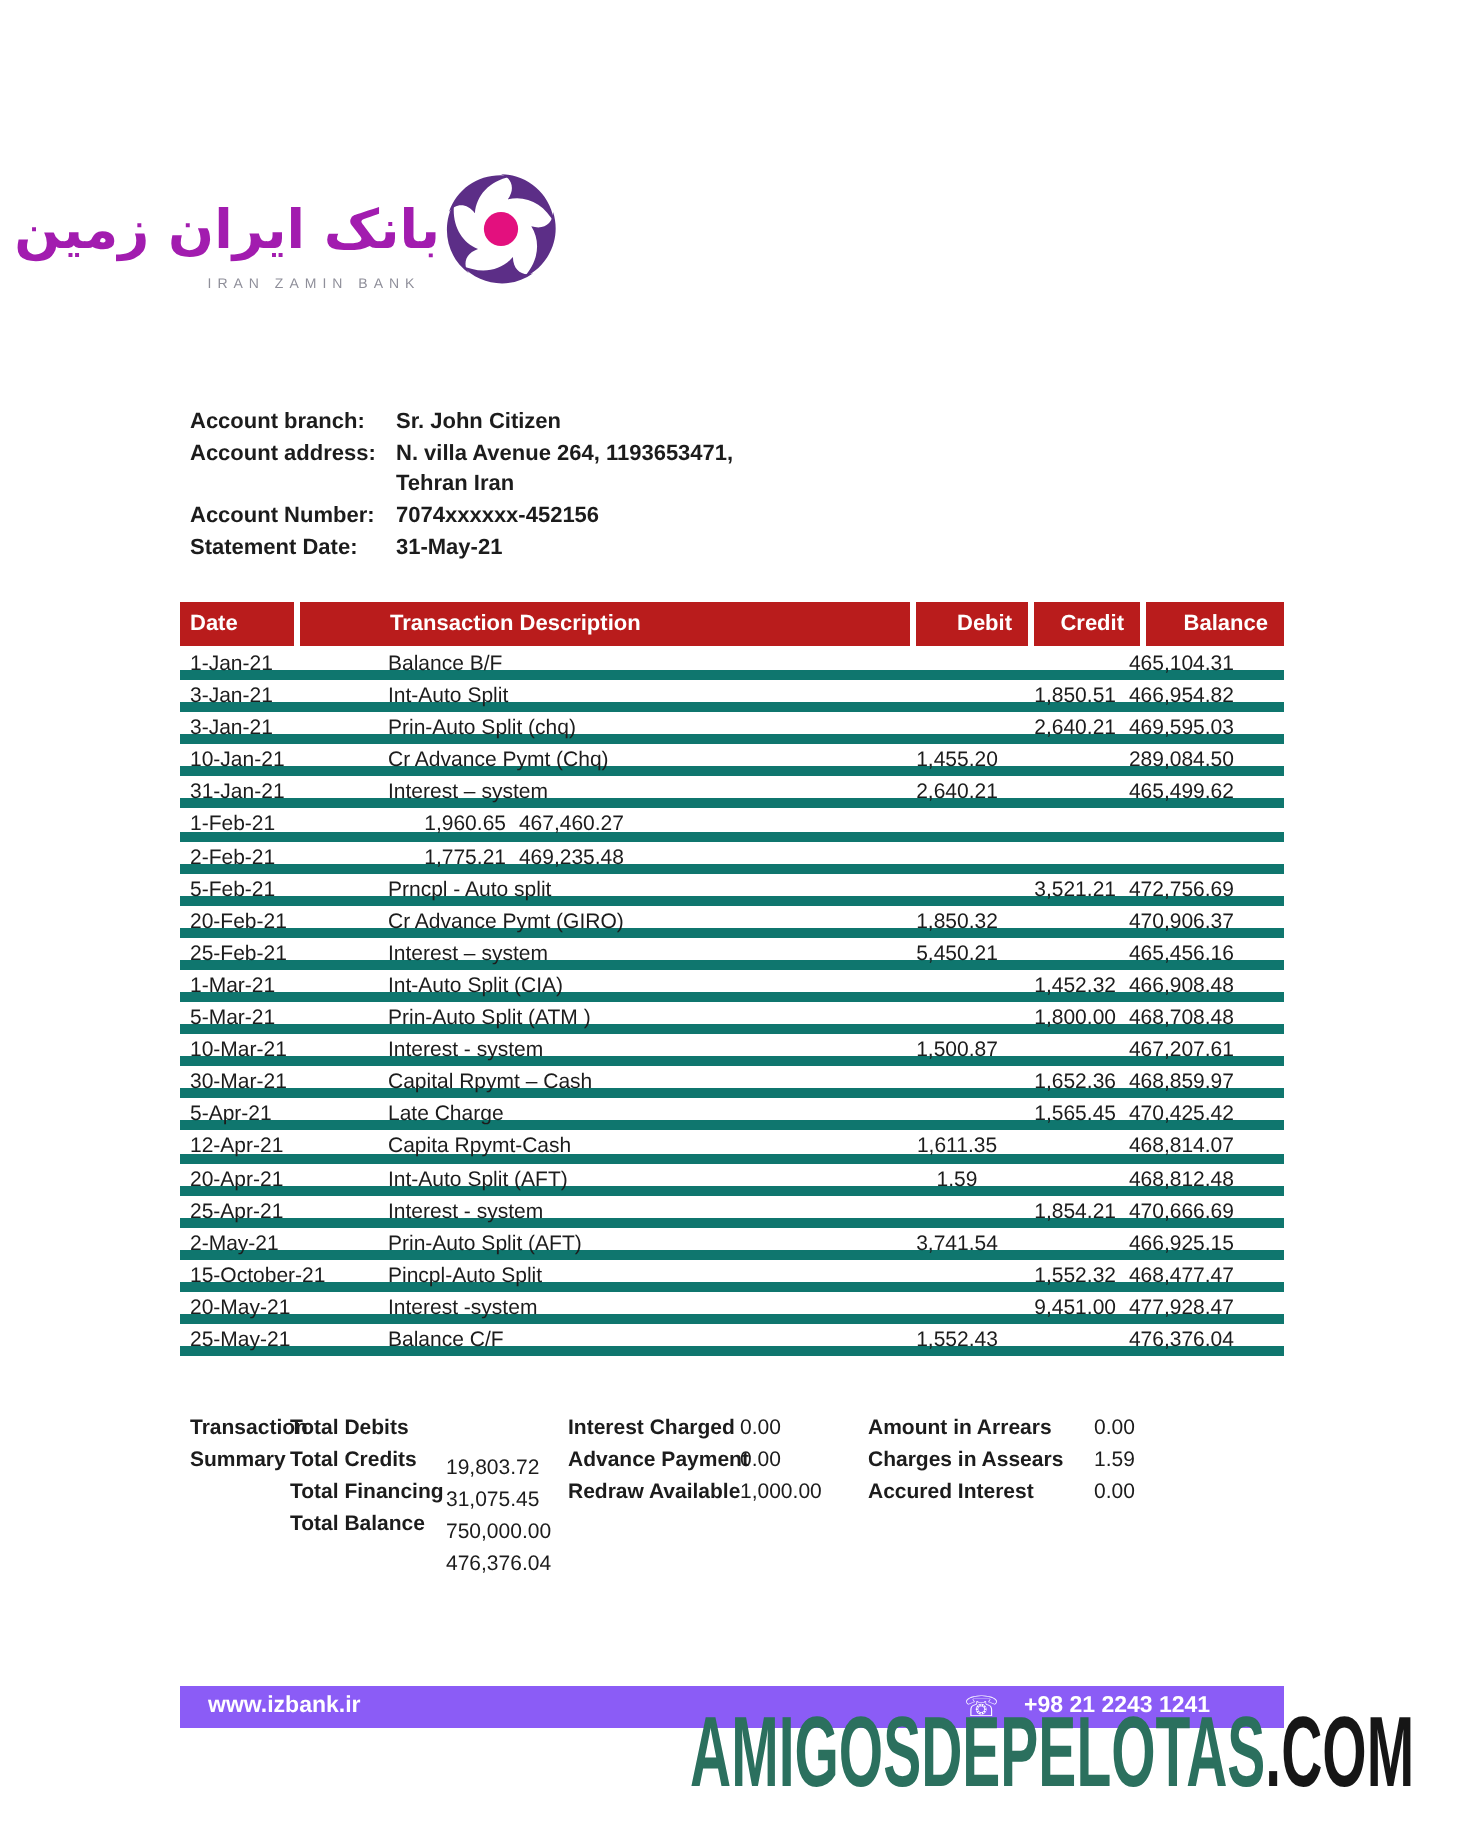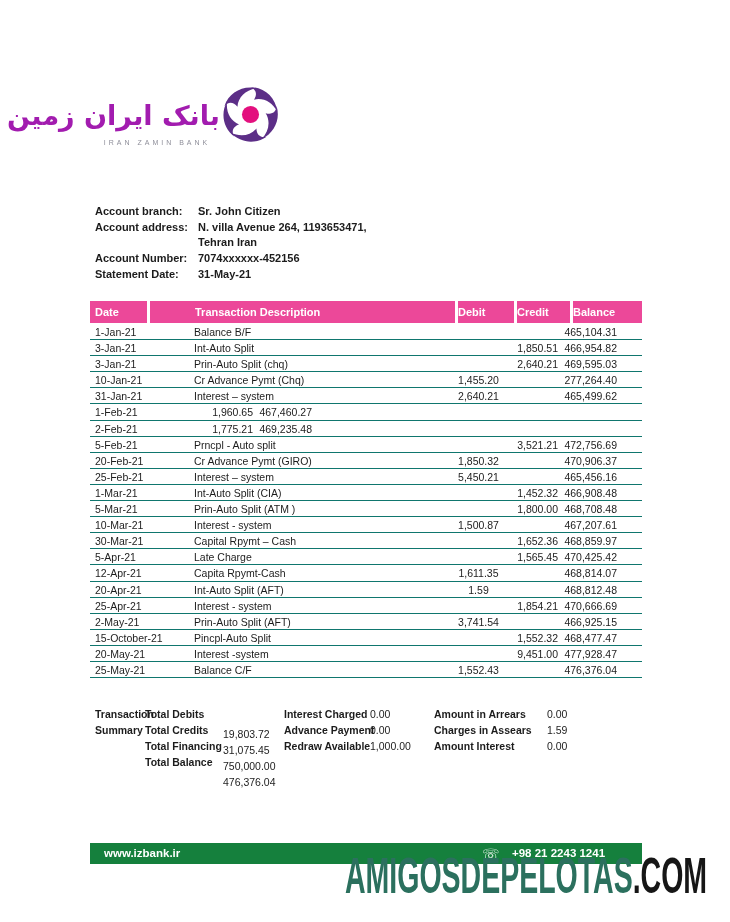--- a/index.html
+++ b/index.html
@@ -23,54 +23,54 @@
   }
   
   .account { position:absolute; left:90px; top:204px; width:420px; font-size:11px; font-weight:bold; }
   .acc-row { position:relative; height:15.7px; line-height:15.7px; white-space:nowrap; }
   .acc-label { position:absolute; left:5px; }
   .acc-value { position:absolute; left:108px; }
   
   .ttable { position:absolute; left:90px; top:301px; width:552px; }
   .thead { display:flex; height:22px; }
   .hcell {
-    background:#ec4899; color:#fff; font-size:11px; font-weight:bold;
+    background:#b91c1c; color:#fff; font-size:11px; font-weight:bold;
     line-height:22px; white-space:nowrap;
   }
   .gap { width:3px; background:#fff; flex:0 0 3px; }
   .c-date    { width:57px;  flex:0 0 57px; }
   .c-desc    { width:305px; flex:0 0 305px; }
   .c-debit   { width:56px;  flex:0 0 56px; }
   .c-credit  { width:53px;  flex:0 0 53px; }
   .c-balance { width:69px;  flex:0 0 69px; }
   .hcell.c-date { padding-left:5px; }
   .hcell.c-desc { padding-left:45px; }
-  .hcell.c-debit, .hcell.c-credit, .hcell.c-balance { padding-right:8px; }
+  .hcell.c-debit, .hcell.c-credit, .hcell.c-balance { text-align:right; padding-right:8px; }
   .tbody { margin-top:1px; }
   .trow { display:flex; height:16.1px; line-height:16.1px; font-size:10.5px;
-          border-bottom:1px solid #0f766e; }
+          border-bottom:5px solid #0f766e; }
   .tcell { white-space:nowrap; overflow:visible; }
   .tcell.c-date { padding-left:5px; }
   .tcell.c-desc { padding-left:47px; }
   .tcell.c-debit  { text-align:center; padding-right:3px; }
   .tcell.c-credit { text-align:right; padding-right:3px; }
   .tcell.c-balance{ text-align:right; padding-right:13px; }
   
   .summary { position:absolute; left:90px; top:706px; width:560px; font-size:10.5px; }
   .sum-row { position:relative; height:16px; line-height:16px; white-space:nowrap; }
   .s-title { position:absolute; left:5px;  font-weight:bold; }
   .s-l1 { position:absolute; left:55px;  font-weight:bold; }
   .s-v1 { position:absolute; left:133px;margin-top:20px; }
   .s-l2 { position:absolute; left:194px; font-weight:bold; }
   .s-v2 { position:absolute; left:280px; }
   .s-l3 { position:absolute; left:344px; font-weight:bold; }
   .s-v3 { position:absolute; left:457px; }
   
   .footer-bar { position:absolute; left:90px; top:843px; width:552px; height:21px;
-                background:#15803d; z-index:1; }
+                background:#8b5cf6; z-index:1; }
   .site { position:absolute; left:14px; top:0; line-height:21px; color:#fff;
           font-size:11.5px; font-weight:bold; }
   .phone-ic { position:absolute; left:392px; top:1px; line-height:20px; color:#fff;
               font-size:14px; font-family:"DejaVu Sans", sans-serif; }
   .phone { position:absolute; left:422px; top:0; line-height:21px; color:#fff;
            font-size:11.5px; font-weight:bold; }
   
   .watermark {
     position:absolute; left:345px; top:851px; z-index:5;
     font-size:50px; font-weight:bold; line-height:50px; white-space:nowrap;
@@ -154,21 +154,21 @@
           <div class="tcell c-desc">Prin-Auto Split (chq)</div>
           <div class="tcell c-debit"></div>
           <div class="tcell c-credit">2,640.21</div>
           <div class="tcell c-balance">469,595.03</div>
         </div>
         <div class="trow">
           <div class="tcell c-date">10-Jan-21</div>
           <div class="tcell c-desc">Cr Advance Pymt (Chq)</div>
           <div class="tcell c-debit">1,455.20</div>
           <div class="tcell c-credit"></div>
-          <div class="tcell c-balance">277,264.40</div>
+          <div class="tcell c-balance">289,084.50</div>
         </div>
         <div class="trow">
           <div class="tcell c-date">31-Jan-21</div>
           <div class="tcell c-desc">Interest – system</div>
           <div class="tcell c-debit">2,640.21</div>
           <div class="tcell c-credit"></div>
           <div class="tcell c-balance">465,499.62</div>
         </div>
         <div class="trow">
           <div class="tcell c-date">1-Feb-21</div>
@@ -308,21 +308,21 @@
         <span class="s-v2">0.00</span>
         <span class="s-l3">Charges in Assears</span>
         <span class="s-v3">1.59</span>
       </div>
       <div class="sum-row">
         <span class="s-title"></span>
         <span class="s-l1">Total Financing</span>
         <span class="s-v1">750,000.00</span>
         <span class="s-l2">Redraw Available</span>
         <span class="s-v2">1,000.00</span>
-        <span class="s-l3">Amount Interest</span>
+        <span class="s-l3">Accured Interest</span>
         <span class="s-v3">0.00</span>
       </div>
       <div class="sum-row">
         <span class="s-title"></span>
         <span class="s-l1">Total Balance</span>
         <span class="s-v1">476,376.04</span>
         <span class="s-l2"></span>
         <span class="s-v2"></span>
         <span class="s-l3"></span>
         <span class="s-v3"></span>

